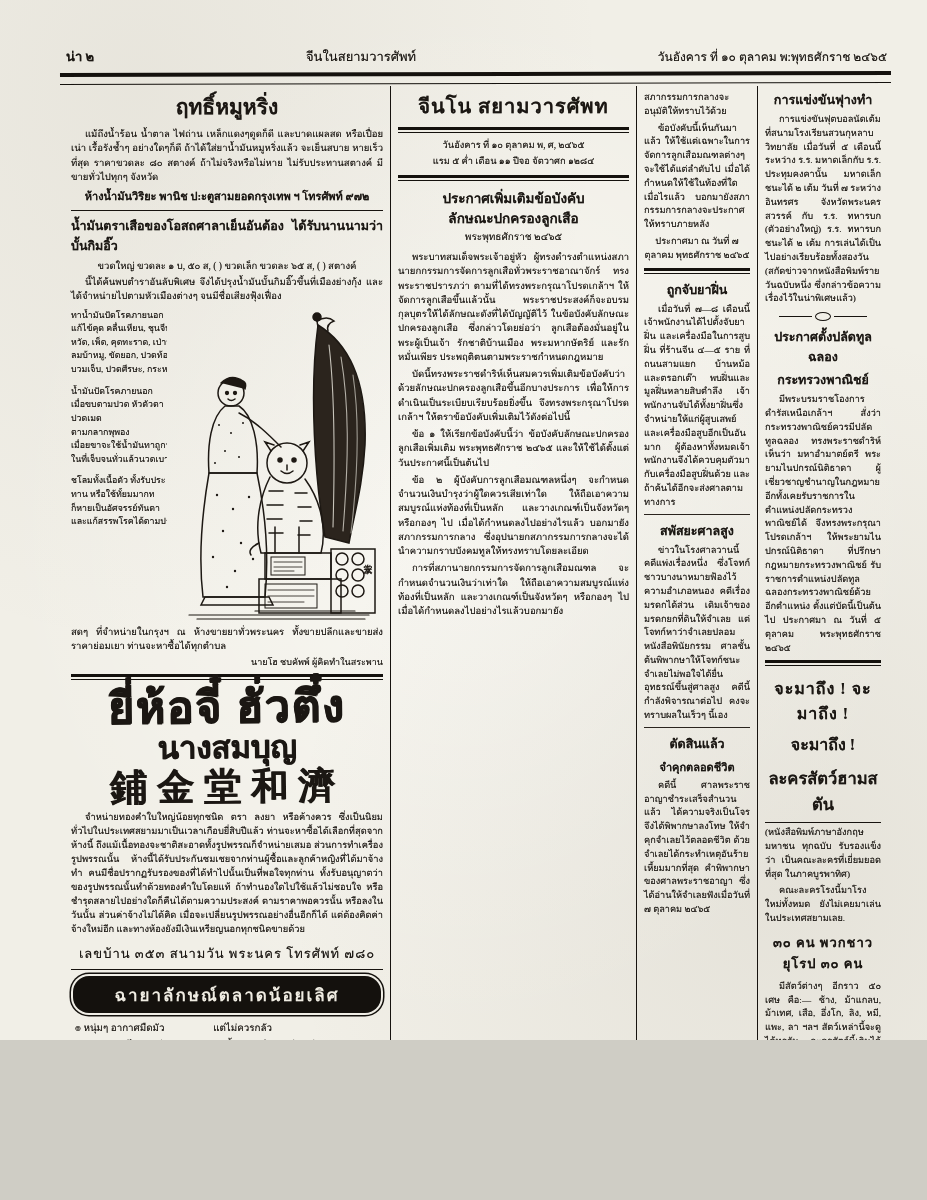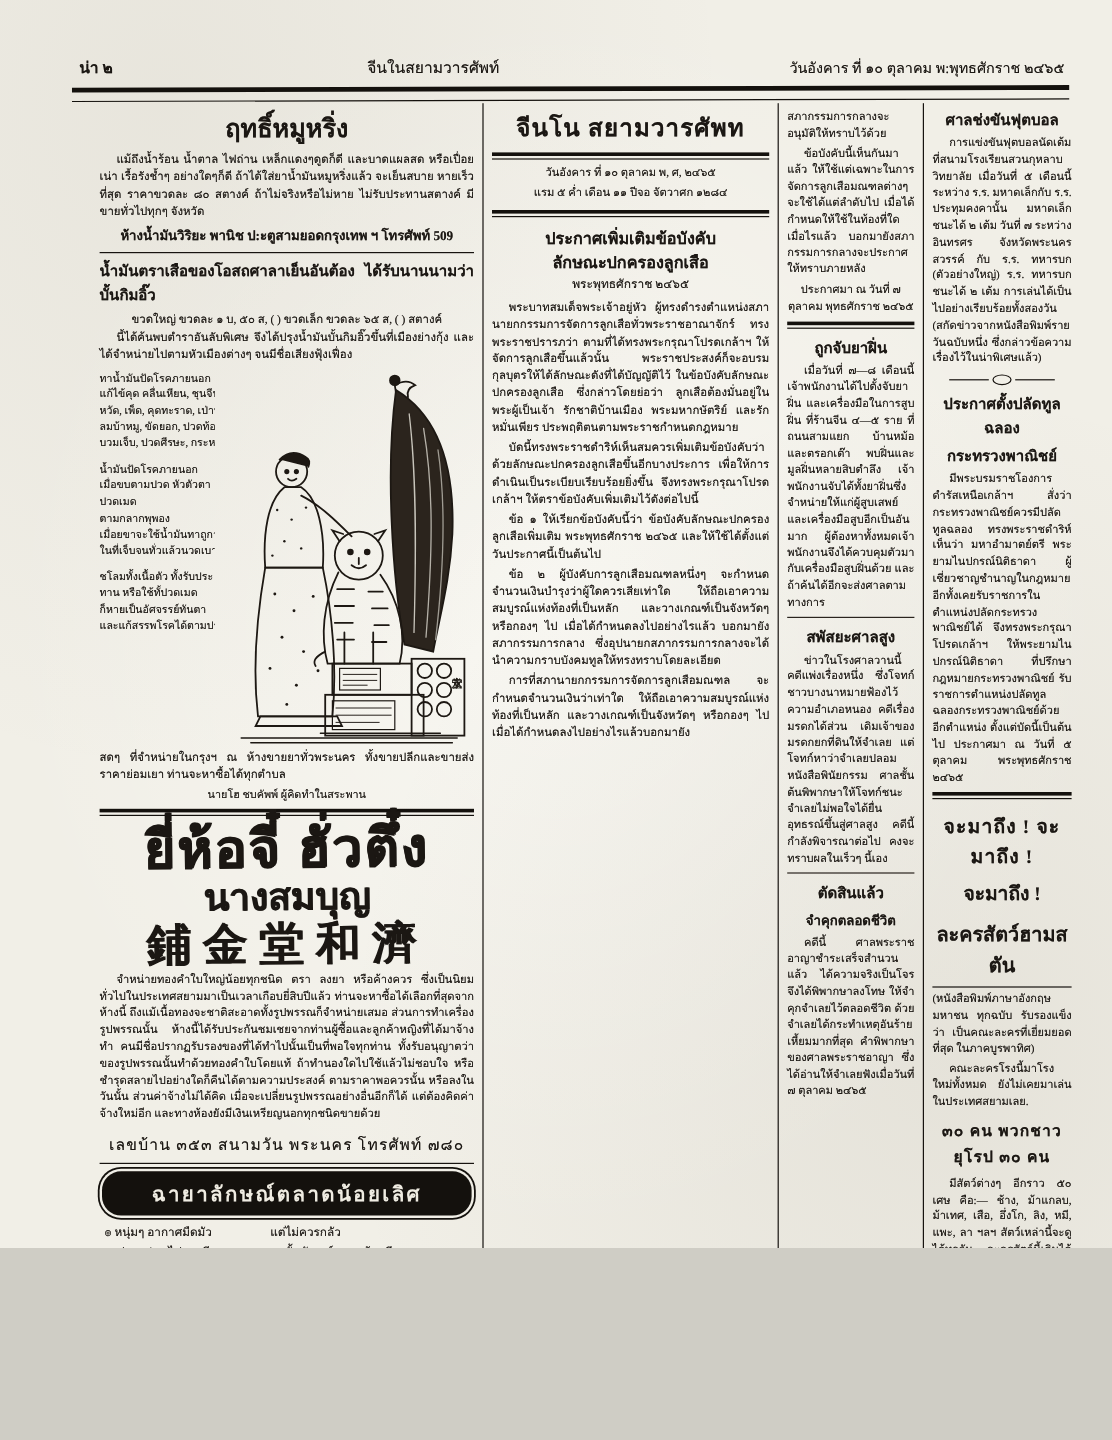--- a/index.html
+++ b/index.html
@@ -28,40 +28,40 @@
   .pg-header .pageno{width:120px;font-weight:bold;}
   .pg-header .papername{flex:1;text-align:left;padding-left:120px;}
   .pg-header .dateline{width:300px;text-align:right;font-size:12px;}
   .header-rule{
     position:absolute;left:60px;right:36px;top:72px;height:7px;
     border-top:4px solid #14110d;border-bottom:1.5px solid #14110d;
     transform:rotate(-.15deg);
   }
   
   .cols{
-    position:absolute;left:76px;top:86px;width:824px;height:1110px;
+    position:absolute;left:64px;top:86px;width:824px;height:1110px;
     display:grid;grid-template-columns:326px 246px 121px 1fr;
   }
   .col{overflow:hidden;padding:2px 7px 0 7px;}
   .col + .col{border-left:1.5px solid #17130f;}
   p,.para{margin:3px 0;font-size:9.5px;line-height:1.5;text-align:justify;}
   .indent{text-indent:14px;}
   .center{text-align:center;}
   .rule{border-top:1.8px solid #17130f;margin:5px 0;}
   .rule-thin{border-top:1px solid #2a241e;margin:4px 0;}
   .rule-dbl{border-top:3px solid #14110d;border-bottom:1px solid #14110d;height:2px;margin:5px 0;}
   
   .ad1-head{font-size:21px;font-weight:bold;text-align:center;margin:2px 0 4px;}
   .ad1-footer{font-size:11px;font-weight:bold;margin:3px 0 2px;text-align:center;}
   .ad2-head{font-size:12.5px;font-weight:bold;margin:4px 0 2px;text-align:justify;}
   .ad2-price{font-size:9.5px;margin:2px 0;text-align:center;}
   .ad2-row{display:flex;}
   .ad2-side{width:96px;flex:none;padding-top:4px;}
   .ad2-side div{font-size:8.8px;line-height:1.55;white-space:nowrap;overflow:hidden;}
-  .ad2-caption{font-size:9px;text-align:center;margin-top:1px;}
+  .ad2-caption{font-size:9px;text-align:right;margin-top:1px;}
   .illus{flex:1;display:flex;justify-content:center;}
   .brand{transform:rotate(-.6deg);margin-top:6px;}
   .brand-top{font-size:44px;font-weight:bold;text-align:center;line-height:1;letter-spacing:2px;
     text-shadow:1.2px 0 currentColor,0 1px currentColor;}
   .brand-mid{font-size:31px;font-weight:bold;text-align:center;line-height:1.15;
     text-shadow:.8px 0 currentColor;}
   .brand-cn{font-family:"DejaVu Sans",sans-serif;font-size:37px;font-weight:bold;text-align:center;
     letter-spacing:10px;line-height:1.15;text-shadow:1px 0 currentColor;}
   .ad3-body{font-size:9.3px;}
   .ad3-address{font-size:13px;font-weight:normal;text-align:center;letter-spacing:1px;margin:6px 0 4px;}
@@ -106,21 +106,21 @@
   </div>
   <div class="header-rule"></div>
 
   <div class="cols">
 
     <div class="col c1">
 
       <div>
         <div class="ad1-head">ฤทธิ์หมูหริ่ง</div>
         <p class="indent">แม้ถึงน้ำร้อน น้ำตาล ไฟถ่าน เหล็กแดงๆดูดก็ดี และบาดแผลสด หรือเปื่อยเน่า เรื้อรังช้ำๆ อย่างใดๆก็ดี ถ้าได้ใส่ยาน้ำมันหมูหริ่งแล้ว จะเย็นสบาย หายเร็วที่สุด ราคาขวดละ ๘๐ สตางค์ ถ้าไม่จริงหรือไม่หาย ไม่รับประทานสตางค์ มีขายทั่วไปทุกๆ จังหวัด</p>
-        <div class="ad1-footer">ห้างน้ำมันวิริยะ พานิช   ป:ะตูสามยอดกรุงเทพ ฯ   โทรศัพท์ 509</div>
+        <div class="ad1-footer">ห้างน้ำมันวิริยะ พานิช   ป:ะตูสามยอดกรุงเทพ ฯ   โทรศัพท์ ๙๗๒</div>
       </div>
       <div class="rule"></div>
 
       <div>
         <div class="ad2-head">น้ำมันตราเสือของโอสถศาลาเย็นอันต้อง ได้รับนานนามว่า บั้นกิมอิ๊ว</div>
         <div class="ad2-price">ขวดใหญ่ ขวดละ ๑ บ, ๕๐ ส, (     ) ขวดเล็ก ขวดละ ๖๕ ส, (     ) สตางค์</div>
         <p class="indent" style="margin:1px 0;">นี้ได้ค้นพบตำราอันลับพิเศษ จึงได้ปรุงน้ำมันบั้นกิมอิ๊วขึ้นที่เมืองย่างกุ้ง และได้จำหน่ายไปตามหัวเมืองต่างๆ จนมีชื่อเสียงฟุ้งเฟื่อง</p>
 
         <div class="ad2-row">
           <div class="ad2-side">
@@ -129,21 +129,21 @@
             <div>หวัด, เพ็ด, คุดทะราด, เป่าปวด,</div>
             <div>ลมบ้าหมู, ขัดยอก, ปวดท้องเสียด</div>
             <div>บวมเจ็บ, ปวดศีรษะ, กระหายน้ำ</div>
             <div style="margin-top:8px;">น้ำมันปัดโรคภายนอก</div>
             <div>เมื่อขบตามปวด  หัวตัวตา</div>
             <div>ปวดเมด</div>
             <div>ตามกลากพุพอง</div>
             <div>เมื่อยขาจะใช้น้ำมันทาถูกาย</div>
             <div>ในที่เจ็บจนทั่วแล้วนวดเบาๆ</div>
             <div style="margin-top:8px;">ชโลมทั้งเนื้อตัว ทั้งรับประ</div>
-            <div>ทาน หรือใช้ทั้ปวดเมด</div>
+            <div>ทาน หรือใช้ทั้ยมมากท</div>
             <div>ก็หายเป็นอัศจรรย์ทันตา</div>
             <div>และแก้สรรพโรคได้ตามประ:</div>
           </div>
 
           <div class="illus">
             <svg width="212" height="318" viewBox="0 0 212 318">
               <g stroke="#1d1813" fill="none" stroke-width="1.5" stroke-linecap="round">
 
                 <circle cx="148" cy="12" r="4" fill="#1d1813"></circle>
                 <path d="M148 16 q10 -6 17 0 q-8 3 -6 10"></path>
@@ -278,21 +278,21 @@
       <div class="sec-head">สพัสยะศาลสูง</div>
       <p class="indent">ข่าวในโรงศาลวานนี้ คดีแพ่งเรื่องหนึ่ง ซึ่งโจทก์ชาวบางนาหมายฟ้องไว้ ความอำเภอหนอง คดีเรื่องมรดกได้ส่วน เดิมเจ้าของมรดกยกที่ดินให้จำเลย แต่โจทก์หาว่าจำเลยปลอมหนังสือพินัยกรรม ศาลชั้นต้นพิพากษาให้โจทก์ชนะ จำเลยไม่พอใจได้ยื่นอุทธรณ์ขึ้นสู่ศาลสูง คดีนี้กำลังพิจารณาต่อไป คงจะทราบผลในเร็วๆ นี้เอง</p>
       <div class="rule-thin"></div>
 
       <div class="sec-head">ตัดสินแล้ว</div>
       <div class="sec-head-sm">จำคุกตลอดชีวิต</div>
       <p class="indent">คดีนี้ ศาลพระราชอาญาชำระเสร็จสำนวนแล้ว ได้ความจริงเป็นโจร จึงได้พิพากษาลงโทษ ให้จำคุกจำเลยไว้ตลอดชีวิต ด้วยจำเลยได้กระทำเหตุอันร้ายเหี้ยมมากที่สุด คำพิพากษาของศาลพระราชอาญา ซึ่งได้อ่านให้จำเลยฟังเมื่อวันที่ ๗ ตุลาคม ๒๔๖๕</p>
     </div>
 
     <div class="col c4">
-      <div class="sec-head" style="margin-top:2px;">ศาลช่งขันฟุตบอล</div>
+      <div class="sec-head" style="margin-top:2px;">การแข่งขันฟุางทำ</div>
       <p class="indent">การแข่งขันฟุตบอลนัดเต้มที่สนามโรงเรียนสวนกุหลาบวิทยาลัย เมื่อวันที่ ๕ เดือนนี้ ระหว่าง ร.ร. มหาดเล็กกับ ร.ร. ประทุมคงคานั้น มหาดเล็กชนะได้ ๒ เต้ม วันที่ ๗ ระหว่างอินทรศร จังหวัดพระนครสวรรค์ กับ ร.ร. ทหารบก (ตัวอย่างใหญ่) ร.ร. ทหารบกชนะได้ ๒ เต้ม การเล่นได้เป็นไปอย่างเรียบร้อยทั้งสองวัน (สกัดข่าวจากหนังสือพิมพ์รายวันฉบับหนึ่ง ซึ่งกล่าวข้อความเรื่องไว้ในน่าพิเศษแล้ว)</p>
 
       <div class="ornament">
         <div class="line"></div>
         <div class="oval"></div>
         <div class="line"></div>
       </div>
 
       <div class="sec-head">ประกาศตั้งปลัดทูลฉลอง</div>
       <div class="sec-head" style="margin-top:0;">กระทรวงพาณิชย์</div>

